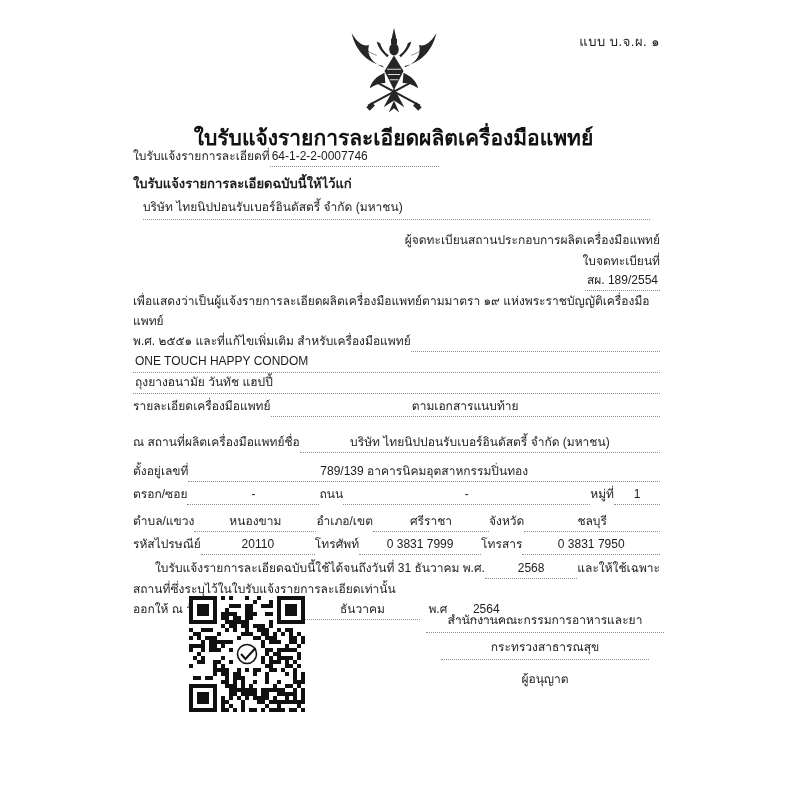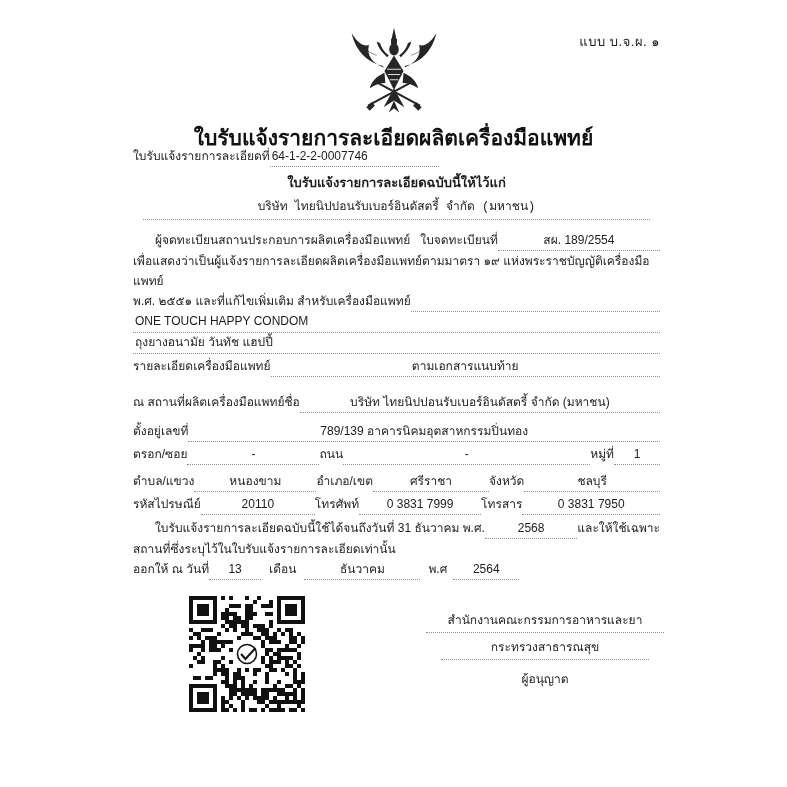--- a/index.html
+++ b/index.html
@@ -19,26 +19,26 @@
 
   .content{position:absolute;left:133px;top:146px;width:527px;font-size:12px;line-height:20px;}
 
   .row{display:flex;align-items:flex-end;min-height:20px;}
   .fld{display:inline-block;text-align:center;border-bottom:1px dotted #8f8f8f;
     padding:0 2px 1px 2px;line-height:17px;}
   .grow{flex:1 1 auto;}
   .lbl{white-space:nowrap;padding-bottom:1px;}
   .indent{padding-left:22px;}
 
-  .center{text-align:center;font-family:Liberation Mono, monospace;}
+  .center{text-align:left;}
   .bold{font-weight:bold;}
   .subheading{margin-top:7px;font-size:13px;}
   .company-line{margin:3px 10px 0 10px;border-bottom:1px dotted #8f8f8f;padding-bottom:2px;}
 
-  .para{margin-top:4px;}
+  .para{margin-top:4px;flex-direction:column;}
   .device-line{border-bottom:1px dotted #8f8f8f;padding:0 2px 1px 2px;line-height:19px;}
 
   .spacer-sm{height:6px;}
   .spacer-md{height:9px;}
 
   .qr-wrap{position:absolute;left:189px;top:596px;width:116px;height:116px;}
 
   .footer-block{position:absolute;left:425px;top:610px;width:240px;text-align:center;font-size:12px;}
   .footer-line1{display:inline-block;width:238px;border-bottom:1px dotted #8f8f8f;padding-bottom:3px;}
   .footer-line2{display:inline-block;width:208px;border-bottom:1px dotted #8f8f8f;padding-bottom:3px;margin-top:4px;}

